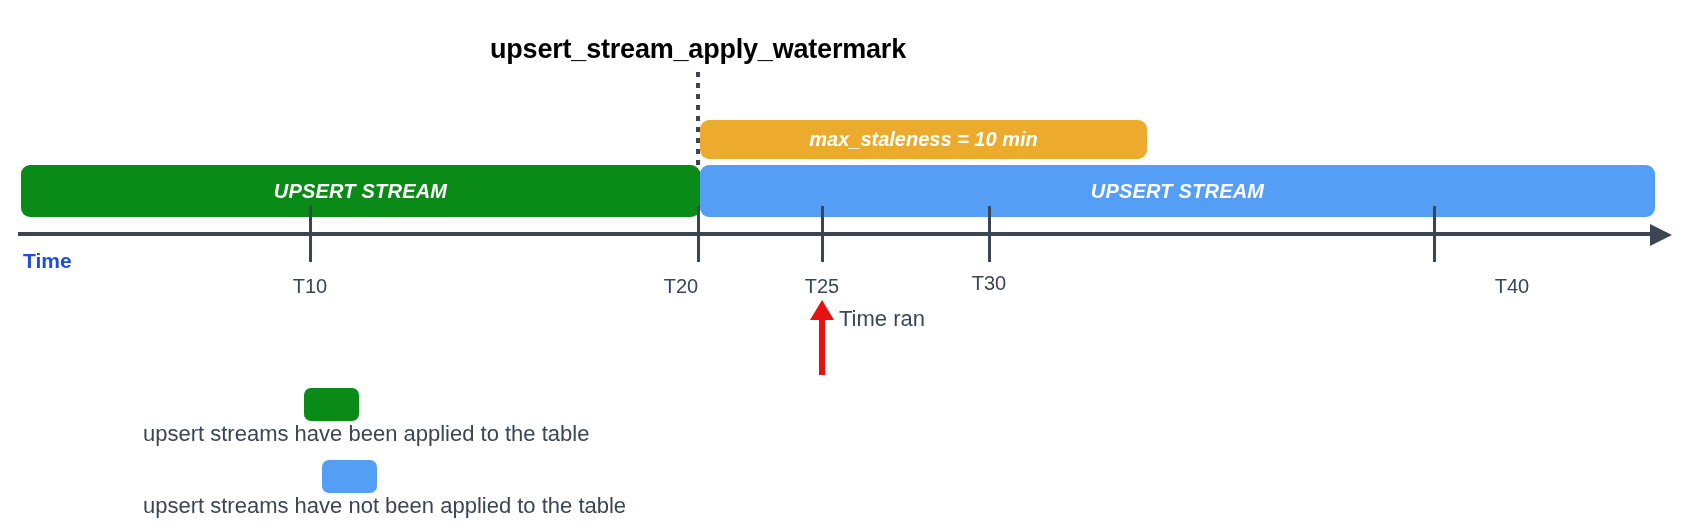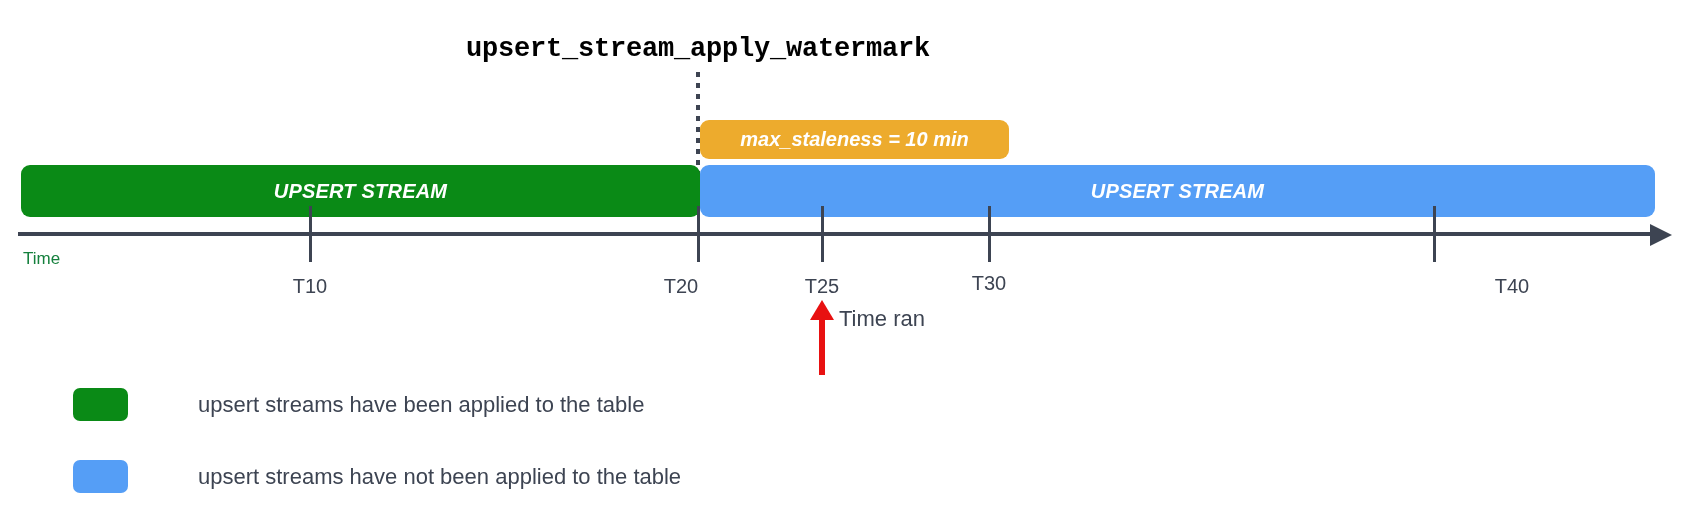--- a/index.html
+++ b/index.html
@@ -22,40 +22,39 @@
   .title {
     position: absolute;
     left: 0;
     top: 34px;
     width: 1396px;
     text-align: center;
     font-size: 27px;
     font-weight: bold;
     color: #000000;
     letter-spacing: -0.2px;
-    font-family: Liberation Mono, monospace;
   }
 
   
   .watermark-line {
     position: absolute;
     left: 696px;
     top: 72px;
     width: 4px;
     height: 132px;
     background-image: linear-gradient(to bottom, #3d4452 0 5px, rgba(0,0,0,0) 5px 11px);
     background-size: 4px 11px;
   }
 
   
   .staleness-badge {
     position: absolute;
     left: 700px;
     top: 120px;
-    width: 309px;
+    width: 447px;
     height: 39px;
     background: #edab2d;
     border-radius: 9px;
     display: flex;
     align-items: center;
     justify-content: center;
     color: #ffffff;
     font-size: 20px;
     font-weight: bold;
     font-style: italic;
@@ -121,22 +120,23 @@
     top: 275px;
     transform: translateX(-50%);
     font-size: 20px;
     color: #3d4452;
     white-space: nowrap;
   }
   .time-label {
     position: absolute;
     left: 23px;
     top: 249px;
-    font-size: 17px;
-    color: #15803d;
+    font-size: 21px;
+    color: #1d4ed8;
+    font-weight: bold;
   }
 
   
   .query-arrow-shaft {
     position: absolute;
     left: 819px;
     top: 315px;
     width: 6px;
     height: 60px;
     background: #e81111;
@@ -159,20 +159,21 @@
     color: #3d4452;
     white-space: nowrap;
   }
 
   
   .legend-row {
     position: absolute;
     left: 73px;
     display: flex;
     align-items: center;
+    flex-direction: column;
   }
   .legend-row.r0 { top: 388px; }
   .legend-row.r1 { top: 460px; text-align: right; }
   .legend-swatch {
     width: 55px;
     height: 33px;
     border-radius: 7px;
     flex: 0 0 auto;
   }
   .legend-text {

